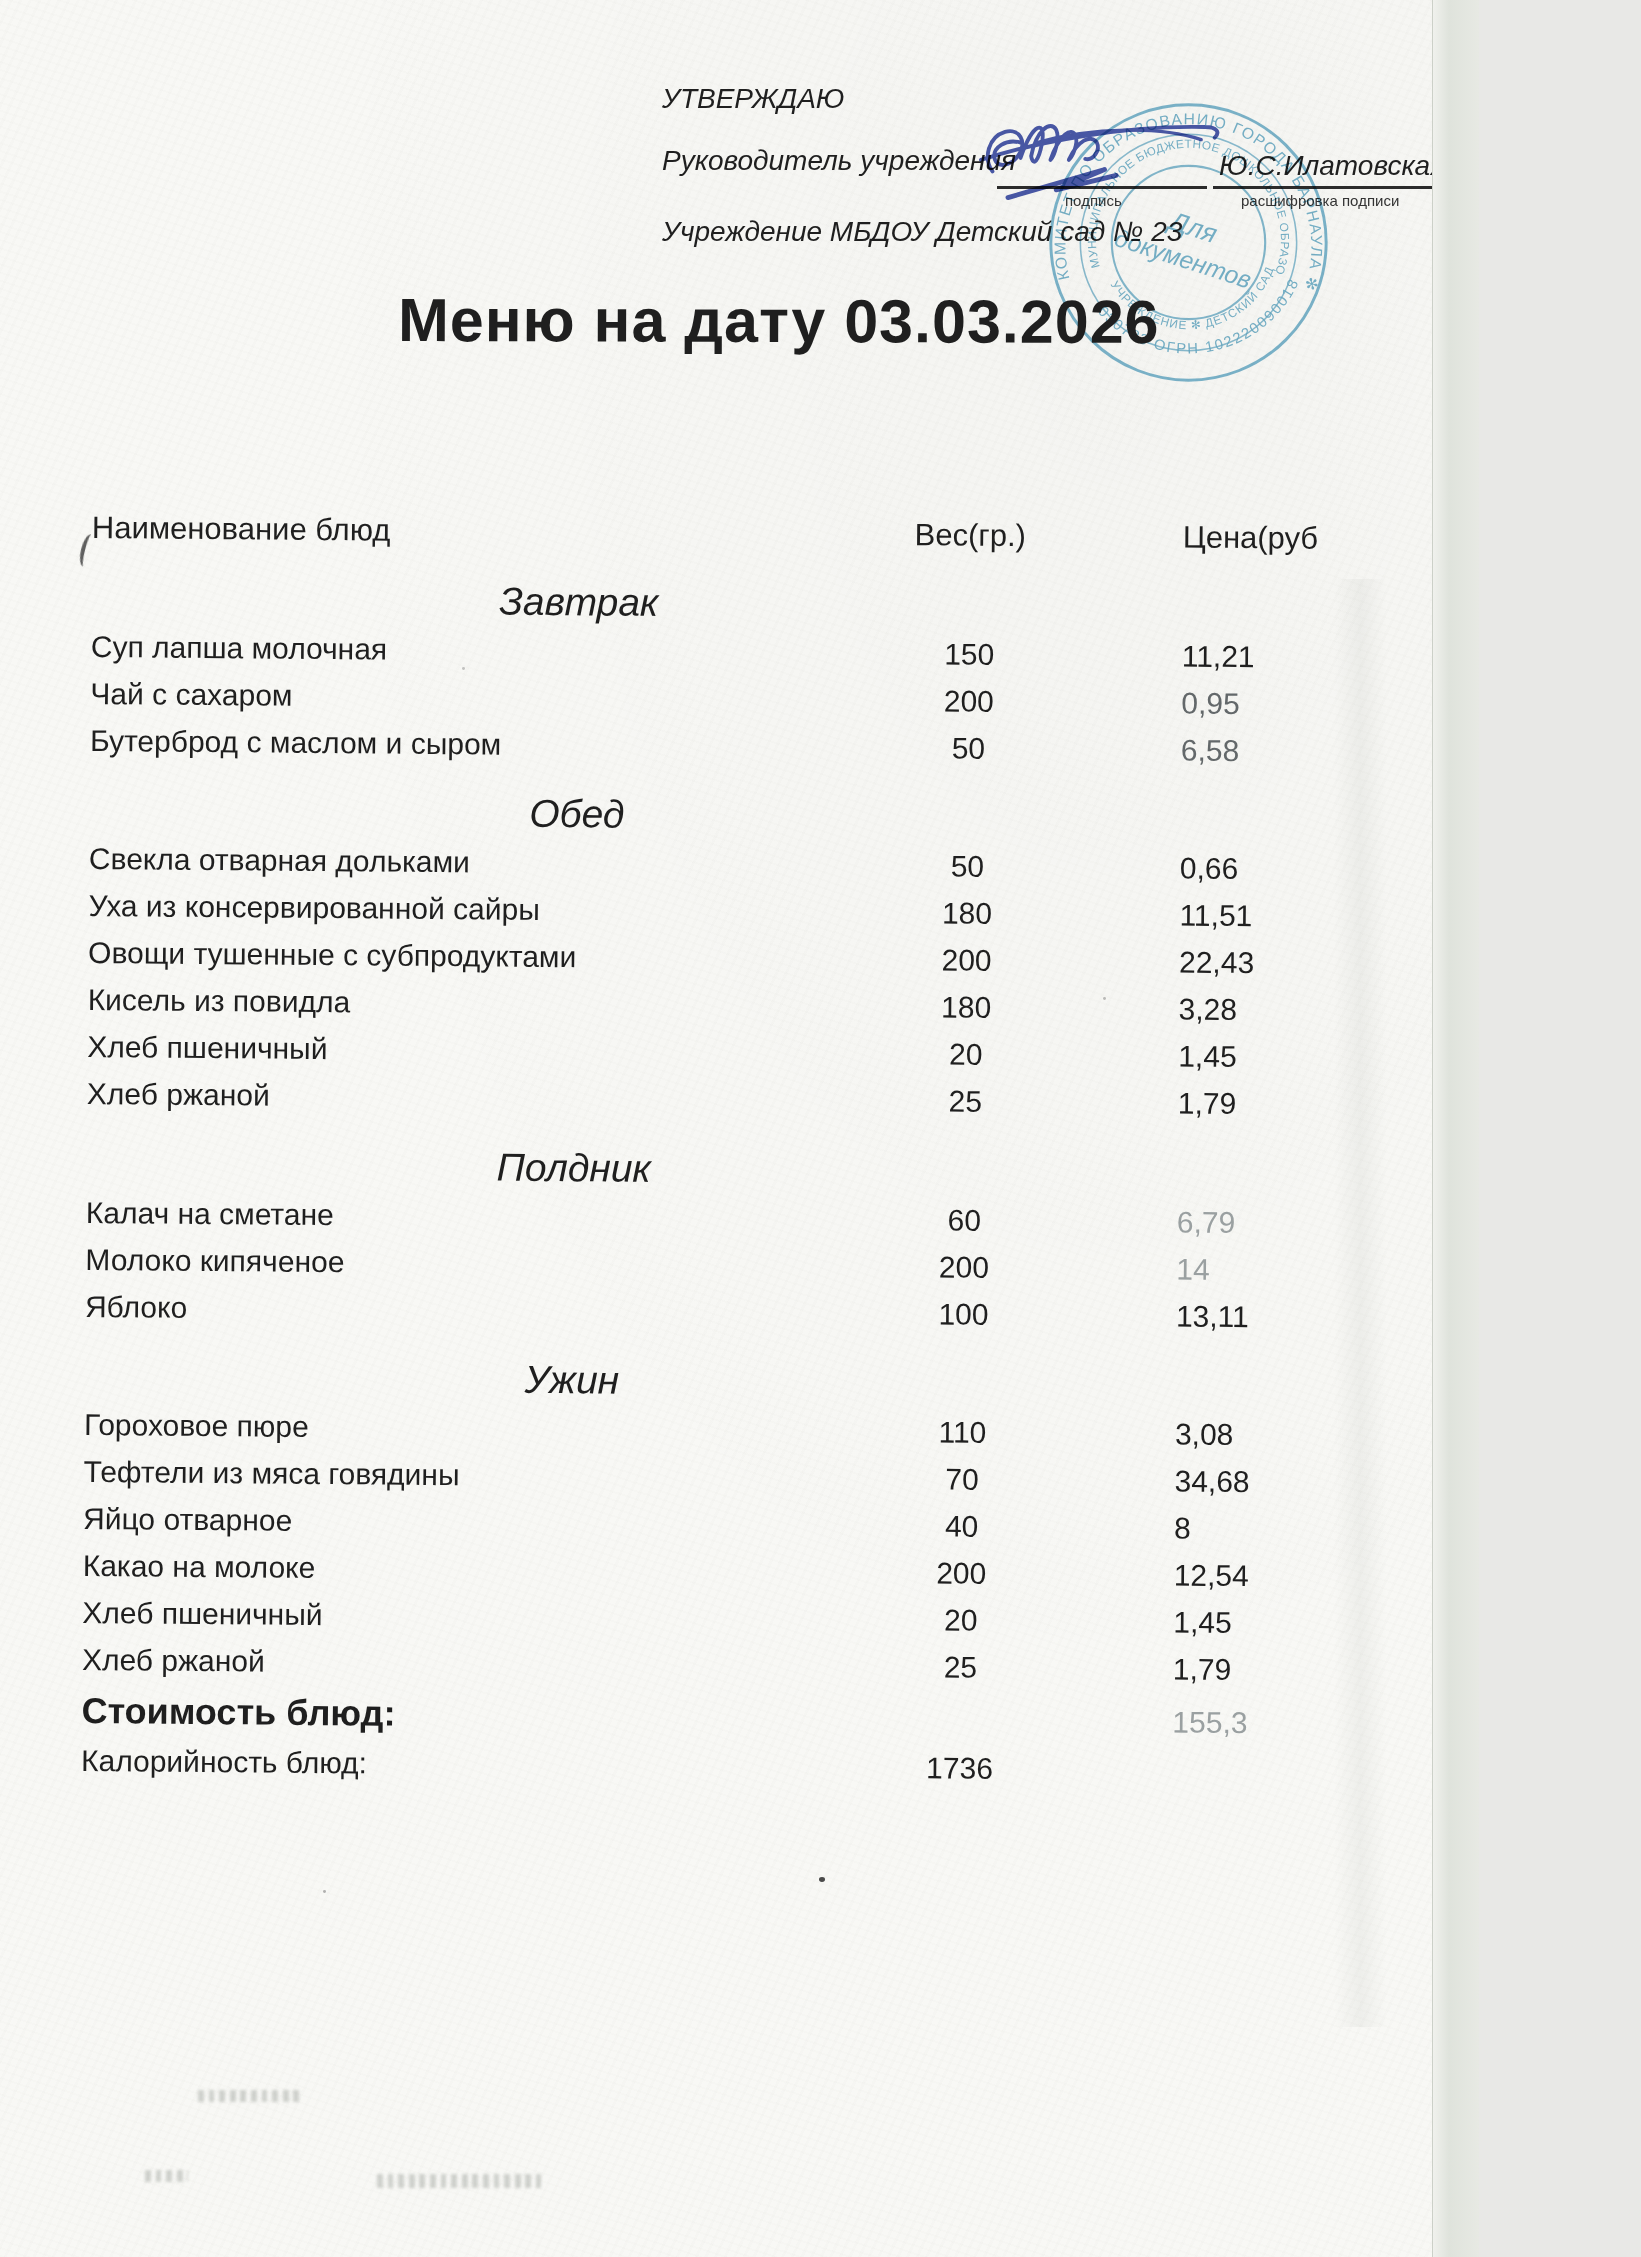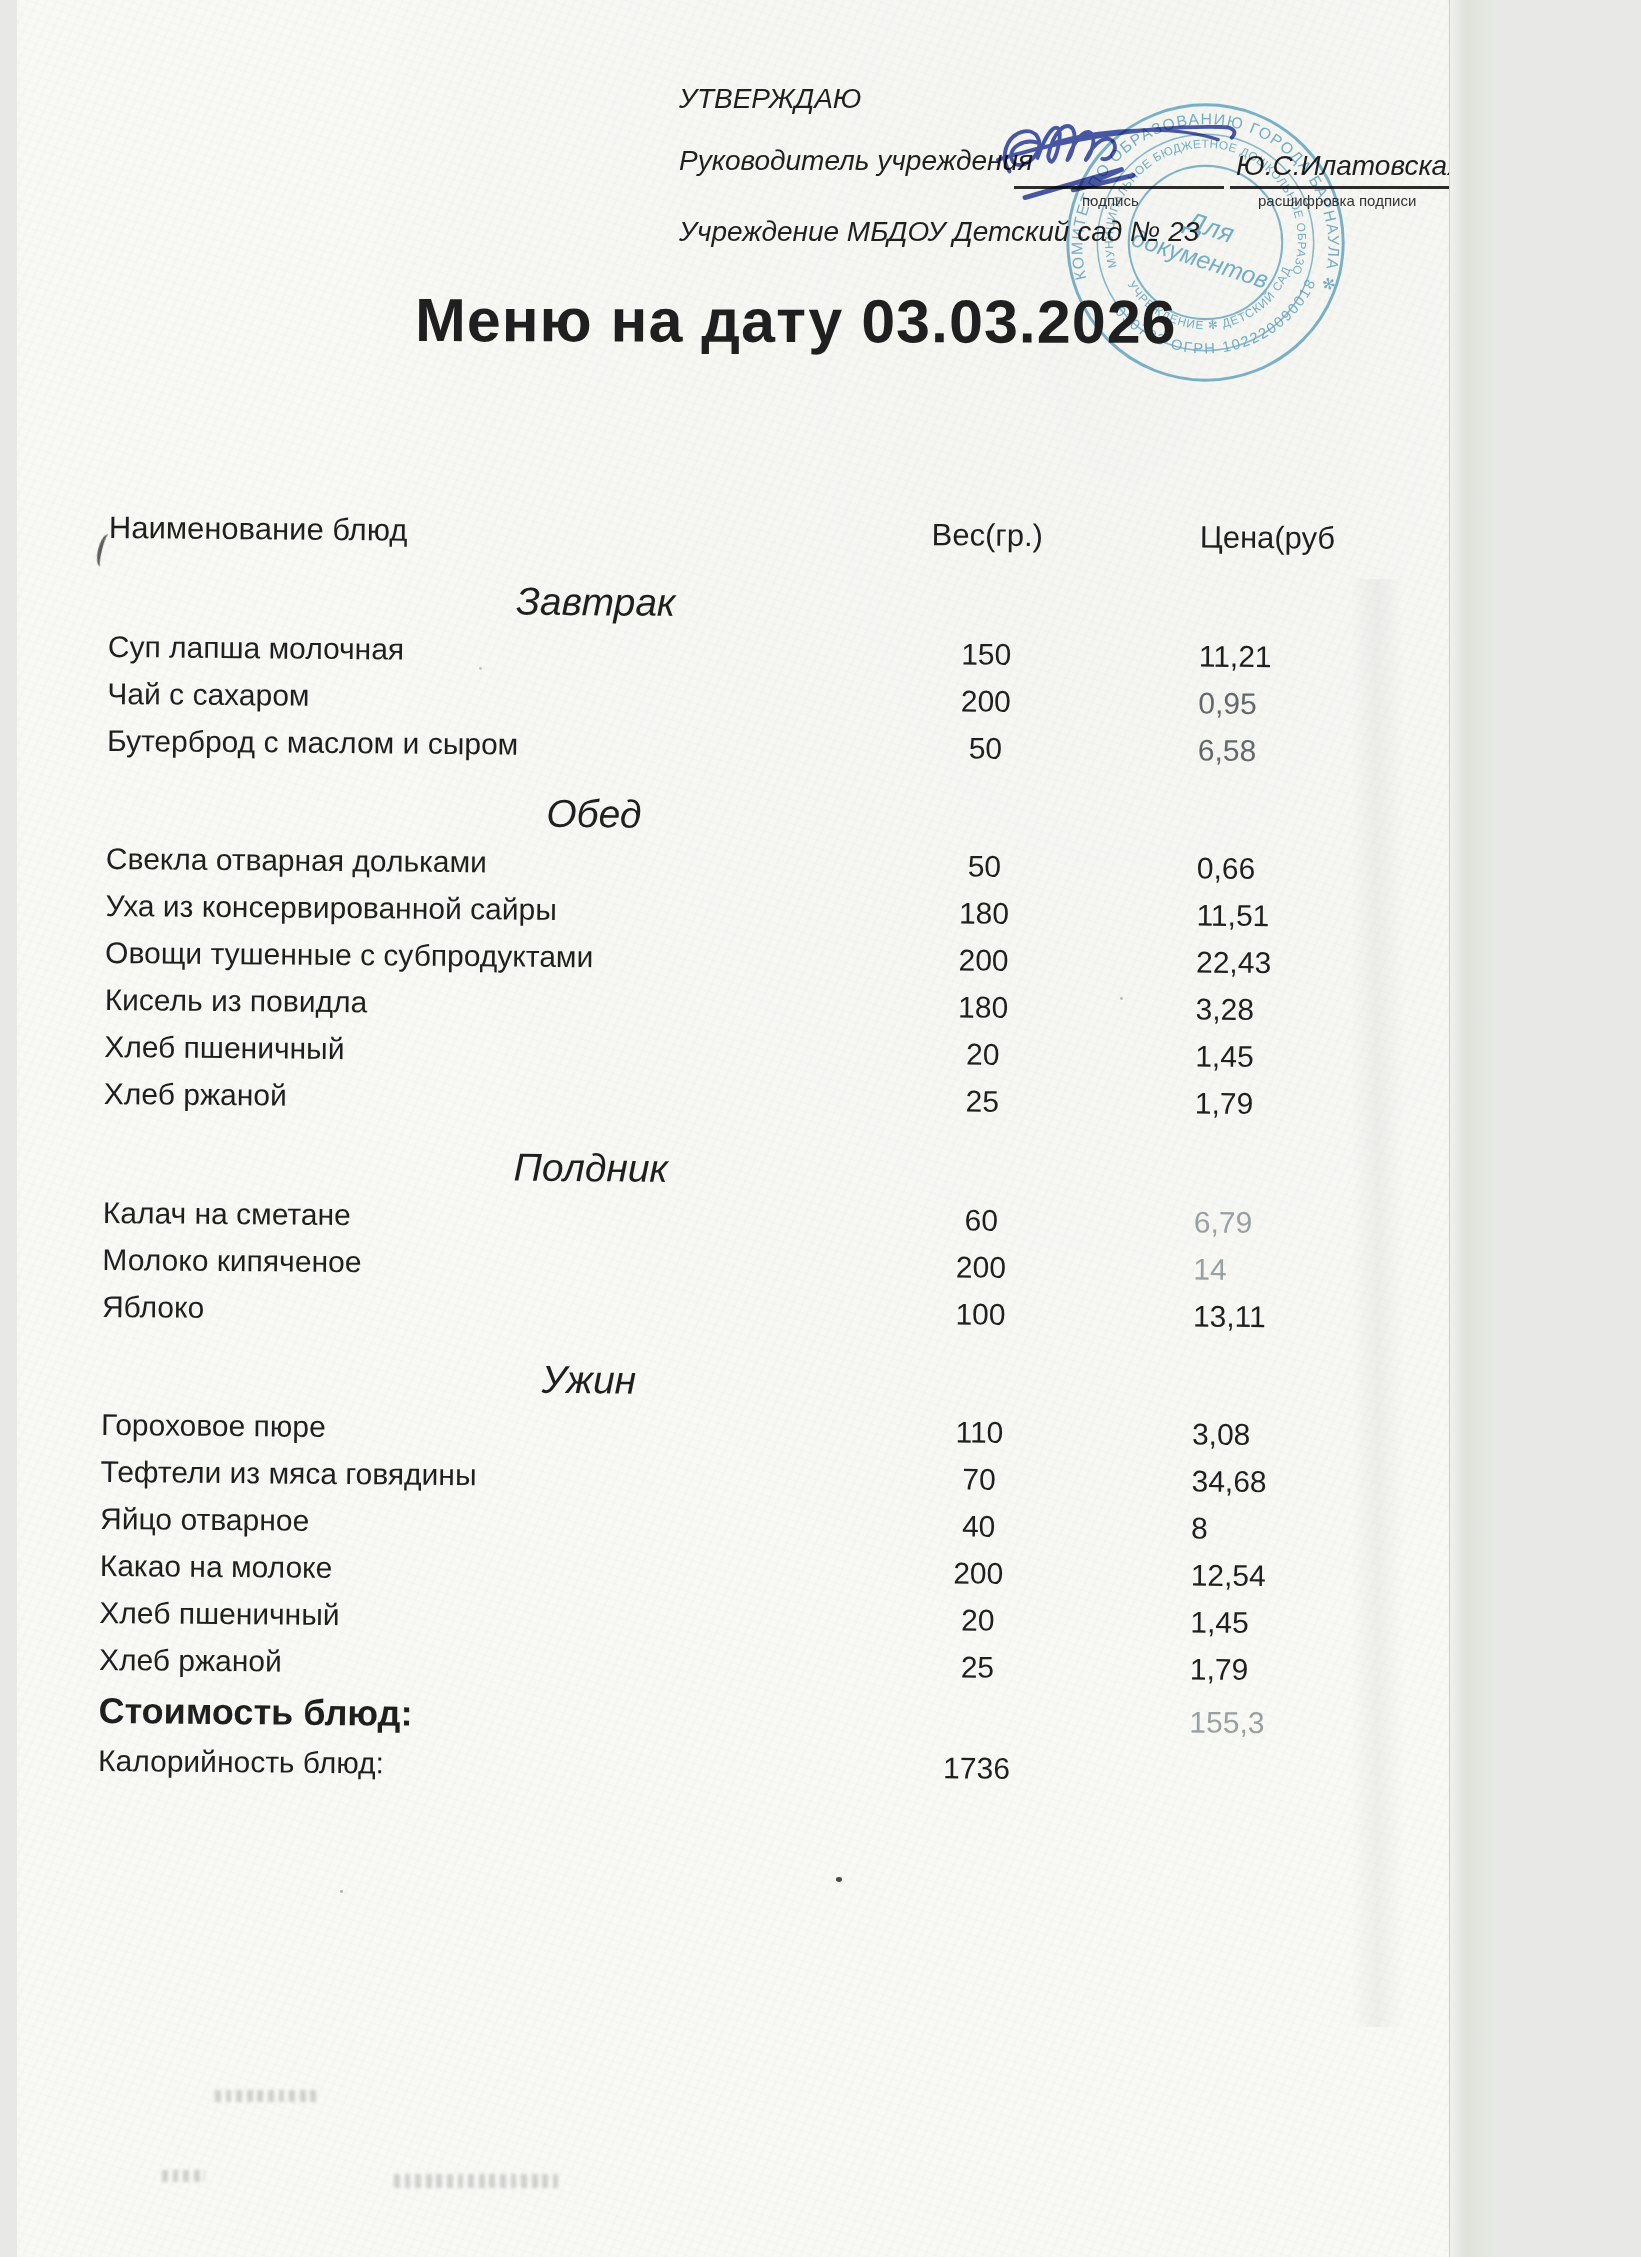--- a/index.html
+++ b/index.html
@@ -5,21 +5,20 @@
   html,body{margin:0;padding:0;background:#e8e8e6;}
   .scan{
     position:relative;width:1479px;height:2257px;overflow:hidden;
     background:
       radial-gradient(ellipse at 75% 15%, rgba(0,0,0,0.015), transparent 55%),
       repeating-linear-gradient(115deg, rgba(185,185,178,0.04) 0 2.9px, transparent 2.9px 8.7px),
       repeating-linear-gradient(18deg, rgba(205,205,196,0.05) 0 1.9px, transparent 1.9px 7.7px),
       #f8f8f5;
     font-family:"Liberation Sans", sans-serif;
     color:#1f1f1f;
-    margin-left:17px;
   }
   .paper-edge{
     position:absolute;top:0;right:0;width:46px;height:100%;
     background:linear-gradient(to right,#f0f1ed 0%,#dfe3dc 35%,#e7e9e3 100%);
     border-left:1px solid #ccd0c8;
   }
   .paper-wave{
     position:absolute;top:579px;right:92px;width:53px;height:1448px;
     background:linear-gradient(to right,transparent,rgba(150,155,148,0.10),transparent);
   }

